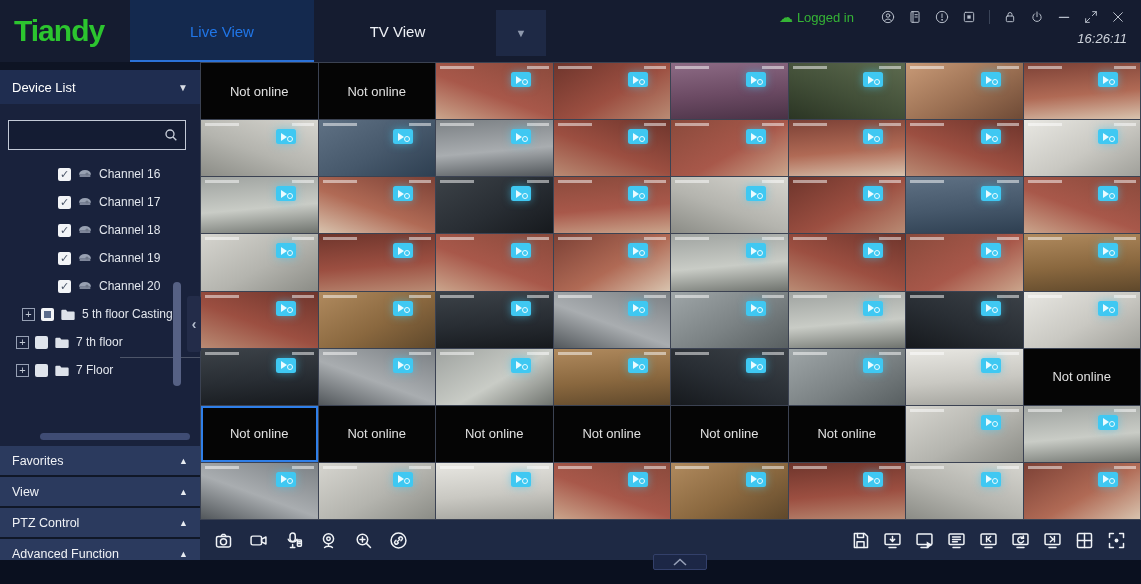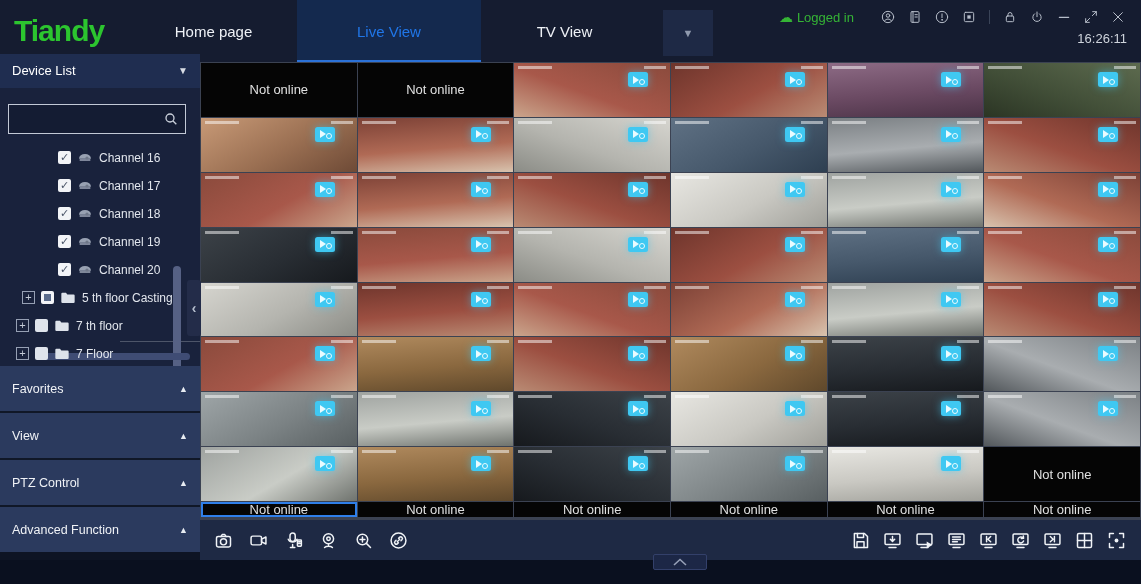--- a/index.html
+++ b/index.html
@@ -20,24 +20,24 @@
   .dropdown-btn { width:50px; height:46px; margin:10px 0 0 15px; background:#1e2945;
     display:flex; align-items:center; justify-content:center; color:#8f99ad; font-size:11px; }
   .header-right { margin-left:auto; display:flex; flex-direction:column;
     justify-content:flex-start; padding:8px 14px 0 0; }
   .hr-top { display:flex; align-items:center; gap:9px; }
   .loggedin { display:flex; align-items:center; gap:4px; color:#35b435; font-size:13px; margin-right:16px; }
   .cloud { font-size:14px; line-height:1; color:#35b435; }
   .wicon { width:18px; height:18px; color:#b6bdc9; display:flex; align-items:center; justify-content:center; }
   .wicon svg { width:16px; height:16px; }
   .wdivider { width:1px; height:14px; background:#3a4458; margin:0 2px; }
-  .time { color:#cfd4dc; font-size:13px; text-align:right; margin-top:5px; }
+  .time { color:#cfd4dc; font-size:13px; text-align:right; margin-top:5px;font-style:italic; }
 
   
-  .sidebar { position:absolute; left:0; top:54px; width:200px; height:498px;
+  .sidebar { position:absolute; left:0; top:70px; width:200px; height:498px;
     background:#19223c; display:flex; flex-direction:column; }
   .dl-header { height:34px; background:#1f2d50; display:flex; align-items:center;
     padding:0 12px; color:#ffffff; font-size:13px; }
   .dl-header .tri { margin-left:auto; color:#d8dce4; font-size:10px; }
   .search-wrap { padding:16px 14px 10px 8px; }
   .search-box { position:relative; height:30px; border:1px solid #c2c9d6; background:#141c33; }
   .search-box input { width:100%; height:100%; background:transparent; border:0; outline:none;
     color:#e8ebf1; font-size:12px; padding:0 28px 0 8px; font-family:"Liberation Sans",sans-serif; }
   .search-box .mag { position:absolute; right:6px; top:6px; width:16px; height:16px; color:#c9cfda; }
   .tree { position:relative; flex:1 1 auto; overflow:hidden; }
@@ -58,27 +58,27 @@
   .vscroll { position:absolute; right:19px; top:122px; width:8px; height:104px;
     background:#566184; border-radius:4px; }
   .hscroll { position:absolute; left:40px; bottom:6px; width:150px; height:7px;
     background:#3f4c74; border-radius:4px; }
   .faintline { position:absolute; left:120px; top:197px; width:85px; height:1px;
     background:#6a7181; opacity:.65; }
   .collapse-handle { position:absolute; left:187px; top:226px; width:14px; height:56px;
     background:#232c49; border-radius:3px; display:flex; align-items:center; justify-content:center;
     color:#b6bfce; font-size:14px; font-weight:bold; z-index:5; }
   .accordion { margin-top:auto; background:#101727; display:flex; flex-direction:column; gap:2px; }
-  .acc-row { height:45px; background:#2b3a5e; display:flex; align-items:center;
+  .acc-row { height:29px; background:#2b3a5e; display:flex; align-items:center;
     padding:0 12px; color:#f0f2f6; font-size:12.5px; }
   .acc-row .tri { margin-left:auto; color:#e8ecf2; font-size:9px; }
 
   
   .main { position:absolute; left:200px; top:62px; width:941px; height:458px;
-    display:grid; grid-template-columns:repeat(6,1fr); grid-template-rows:repeat(8,1fr);
+    display:grid; grid-template-columns:repeat(8,1fr); grid-template-rows:repeat(8,1fr);
     background:#3b4252; gap:1px; padding:1px; }
   .cell { position:relative; background:#050505; overflow:hidden; }
   .cell.offline { display:flex; align-items:center; justify-content:center; }
   .cell.offline .nol { color:#e0e0e0; font-size:13px; }
   .cell.selected { outline:2px solid #2f7fe9; outline-offset:-2px; z-index:2; }
   .badge { position:absolute; right:22px; top:9px; width:20px; height:15px;
     background:#3fc8f2; border-radius:2.5px; box-shadow:0 0 9px rgba(63,200,242,.55); }
   .badge::before { content:""; position:absolute; left:5px; top:3.5px;
     border-left:6px solid #e9fbff; border-top:4px solid transparent; border-bottom:4px solid transparent; }
   .badge::after { content:""; position:absolute; right:3px; bottom:2.5px; width:4px; height:4px;
@@ -102,21 +102,20 @@
   .collapse-up svg { width:14px; height:8px; }
 </style>
 </head>
 <body>
 
 <div class="app">
 
   <div class="header">
     <div class="logo">Tiandy</div>
     <div class="tabs" id="tabs">
-        <div class="tab">Home page</div>
         <div class="tab active">Live View</div>
         <div class="tab">TV View</div>
       </div>
     <div class="dropdown-btn">
       <span>▼</span>
     </div>
     <div class="header-right">
       <div class="hr-top">
         <span class="loggedin">
           <span class="cloud">☁</span>

